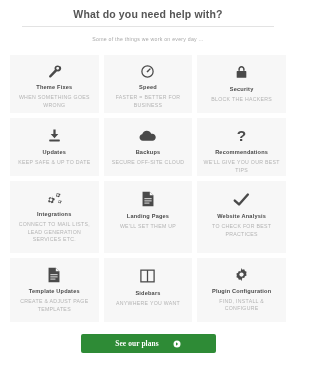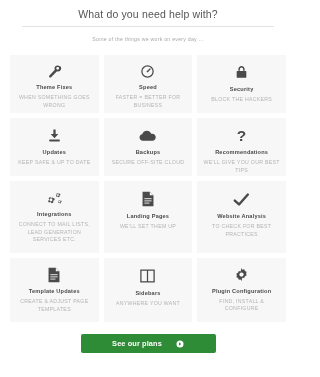--- a/index.html
+++ b/index.html
@@ -22,21 +22,21 @@
   }
 
   
   .header {
     padding: 8px 10px 0 10px;
     text-align: center;
   }
   .page-title {
     font-size: 10.5px;
     color: #555555;
-    font-weight: normal;
+    font-weight: bold;
     letter-spacing: .15px;
     margin: 0;
     padding-bottom: 6px;
   }
   .title-rule {
     height: 1px;
     background: #e3e3e3;
     margin: 0 12px;
   }
   .subtitle {
@@ -108,20 +108,21 @@
     border: 0;
     border-radius: 2px;
     width: 135px;
     height: 19px;
     display: flex;
     align-items: center;
     justify-content: center;
     gap: 14px;
     cursor: pointer;
     padding: 0;
+    font-family: Liberation Serif, serif;
   }
   .cta-label {
     color: #ffffff;
     font-size: 7.4px;
     font-weight: bold;
     letter-spacing: .1px;
   }
   .cta-icon {
     color: #ffffff;
     display: flex;

